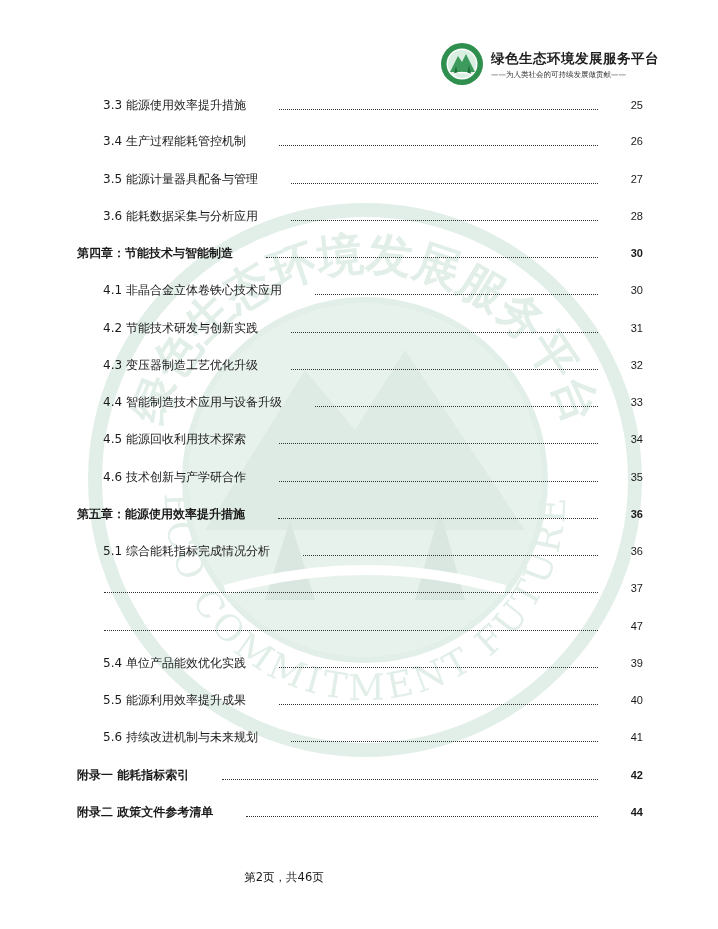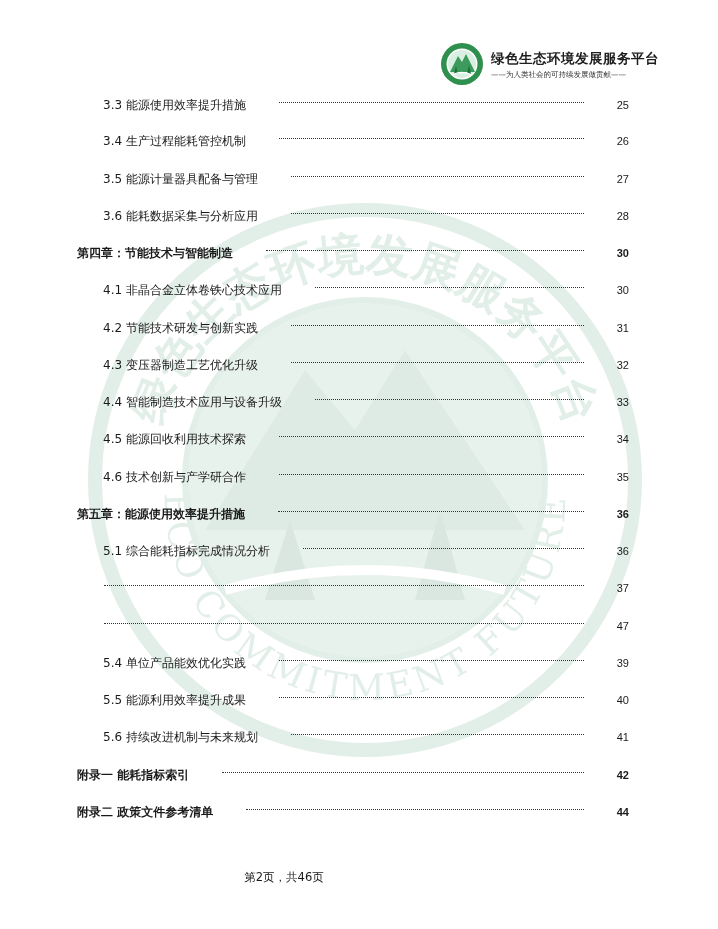--- a/index.html
+++ b/index.html
@@ -4,21 +4,21 @@
 <style>
   html, body { margin:0; padding:0; background:#ffffff; }
   body { width:718px; height:929px; position:relative; overflow:hidden;
          font-family:"DejaVu Sans","Liberation Sans",sans-serif; color:#1a1a1a; }
   .header { position:absolute; left:440px; top:42px; display:flex; align-items:center; }
   .logo { width:44px; height:44px; margin-right:7px; }
   .brand-title { font-size:13.5px; font-weight:bold; color:#1e1e1e; letter-spacing:0.5px; line-height:18px; }
   .brand-sub { font-size:7.5px; color:#333; margin-top:3px; white-space:nowrap; line-height:10px; }
   .watermark { position:absolute; left:85px; top:200px; width:560px; height:560px; opacity:0.22; pointer-events:none; }
   .toc { position:absolute; left:0; top:0; width:718px; }
-  .toc-row { position:absolute; display:flex; align-items:center; font-size:12px; height:16px; line-height:16px; right:89px;gap:32px; }
+  .toc-row { position:absolute; display:flex; align-items:flex-end; font-size:12px; height:16px; line-height:16px; right:75px;gap:32px; }
   .toc-row.level-1 { left:77px;font-weight:bold; }
   .toc-row.level-2 { left:103px; }
   .toc-label { white-space:nowrap; }
   .toc-dots { flex:1; border-bottom:1px dotted #333; margin:0 1px; transform:translateY(-3px); min-width:10px; }
   .toc-page { font-family:"Liberation Sans",sans-serif; font-size:11px; white-space:nowrap; }
   .footer { position:absolute; top:870px; left:0; width:568px; text-align:center; font-size:11.5px; color:#1a1a1a; }
 </style>
 </head>
 <body>
 

